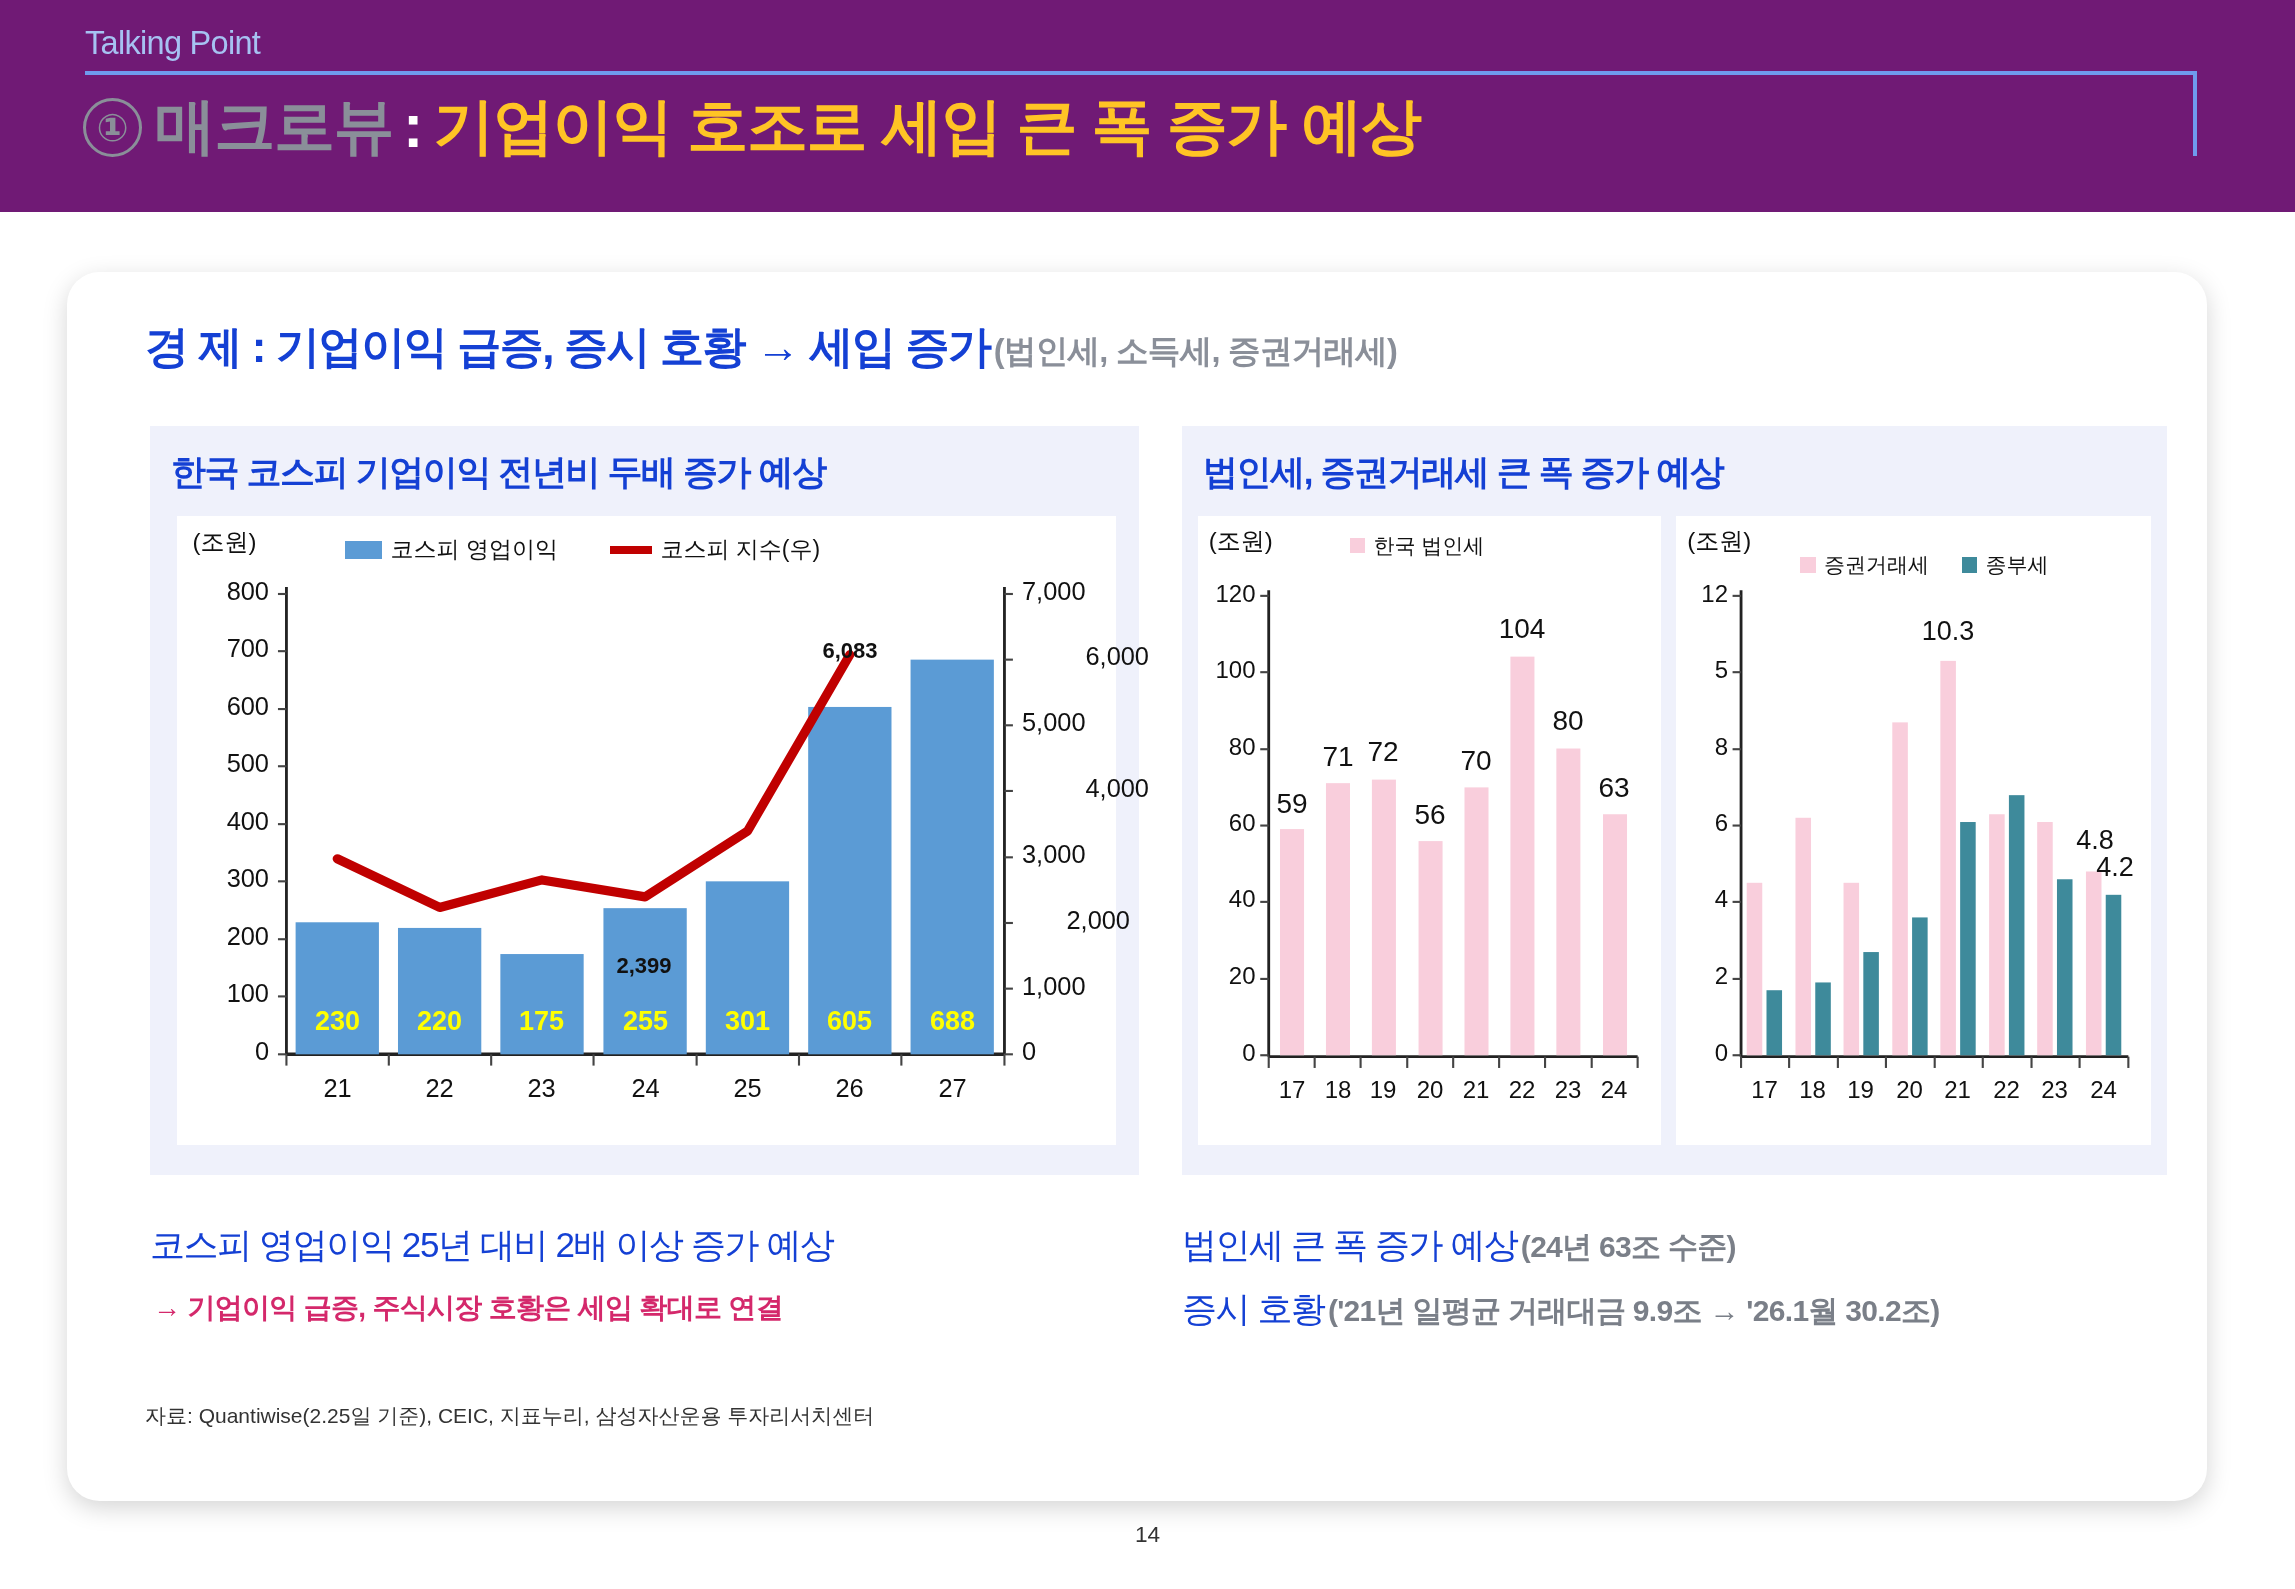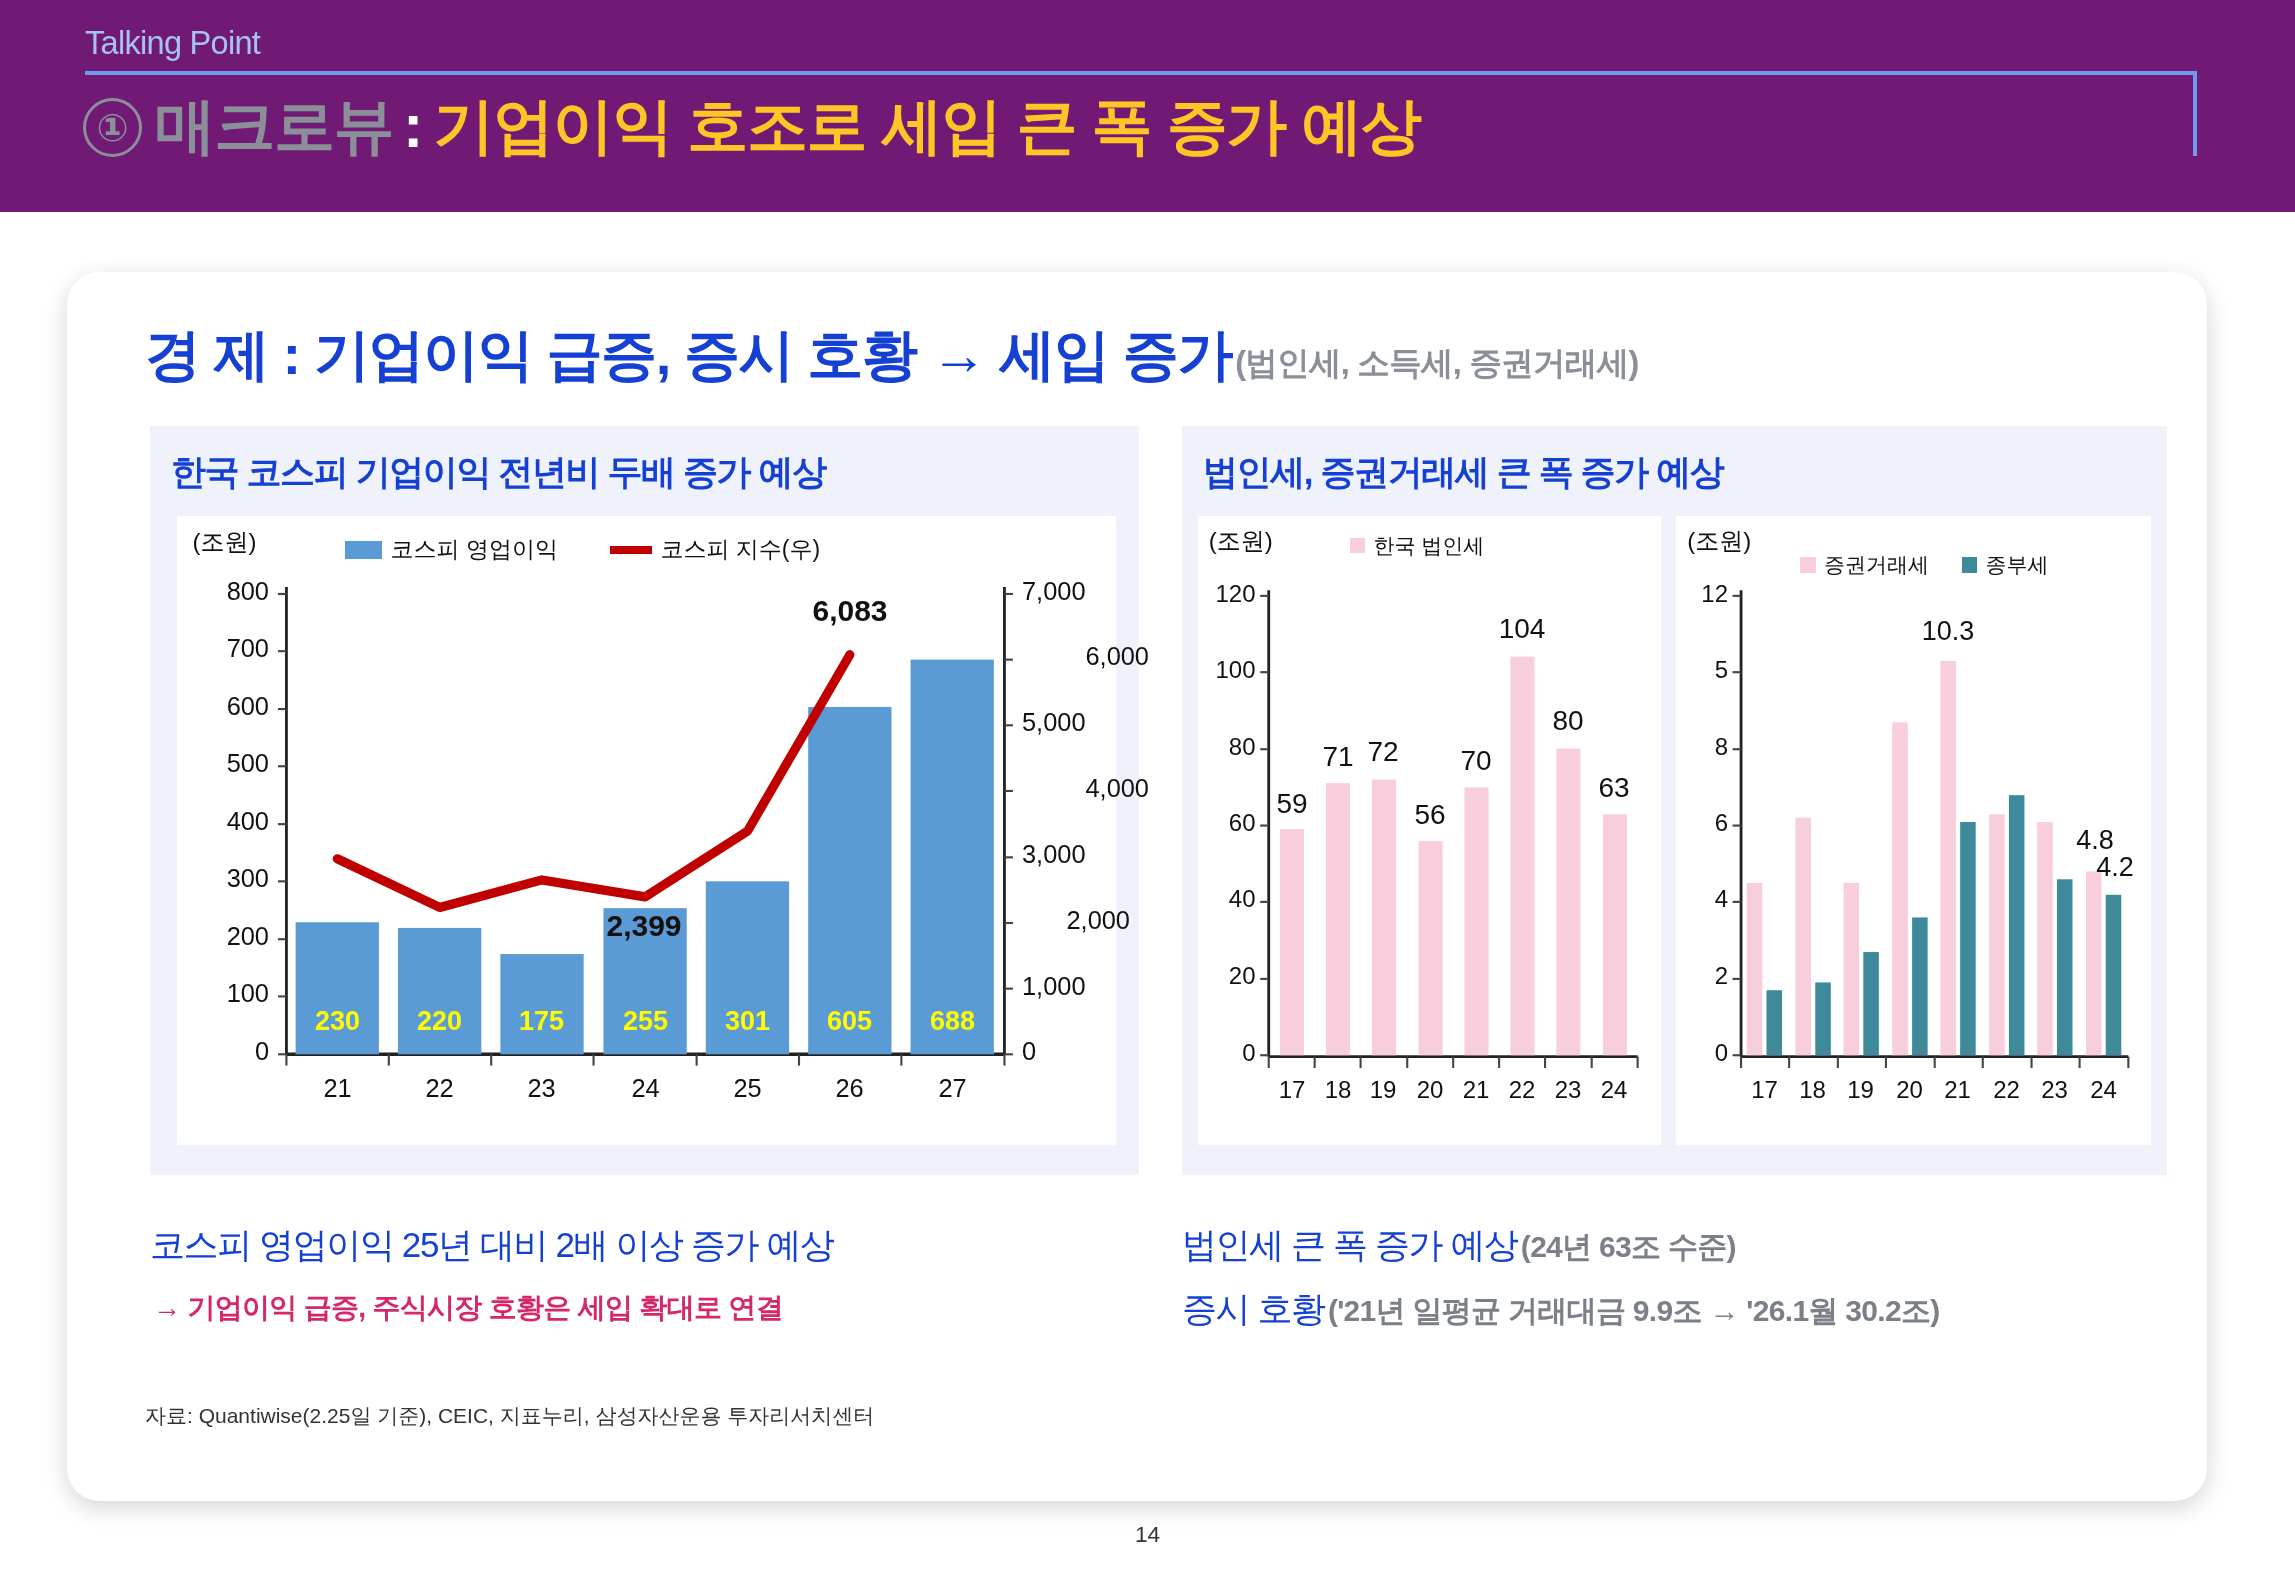--- a/index.html
+++ b/index.html
@@ -46,21 +46,21 @@
   
   .card {
     position:absolute; left:67px; top:272px; width:2140px; height:1229px;
     background:#ffffff; border-radius:32.5px;
     box-shadow:0 7px 24px rgba(0,0,0,0.17);
   }
   .section-title {
     position:absolute; left:78px; top:46px;
     white-space:nowrap;
   }
-  .section-title .blue { color:#1440D4; font-size:56px; font-weight:bold; letter-spacing:-1.4px;}
+  .section-title .blue { color:#1440D4; font-size:44px; font-weight:bold; letter-spacing:-1.4px;}
   .section-title .gray { color:#8a8f99; font-size:32.5px; font-weight:bold; letter-spacing:-0.7px;}
 
   
   .panel {
     position:absolute; background:#EFF1FB;
   }
   .panel-left  { left:83px;  top:154px; width:989px; height:749px; }
   .panel-right { left:1115px; top:154px; width:985px; height:749px; }
 
   .panel-head {
@@ -91,22 +91,22 @@
   .ytick { position:absolute; font-size:25.4px; color:#111; text-align:right; white-space:nowrap;}
   .xtick { position:absolute; font-size:25.4px; color:#111; text-align:center; white-space:nowrap;}
   .ytick-sm { position:absolute; font-size:24px; color:#111; text-align:right; white-space:nowrap;}
   .xtick-sm { position:absolute; font-size:24px; color:#111; text-align:center; white-space:nowrap;}
 
   .barlabel-in {
     position:absolute; color:#FFFF00; font-size:27px; font-weight:bold;
     text-align:center; white-space:nowrap;
   }
   .pointlabel {
-    position:absolute; color:#111; font-size:30px; font-weight:bold;
-    text-align:center; white-space:nowrap;
+    position:absolute; color:#111; font-size:22px; font-weight:bold;
+    text-align:center; white-space:nowrap;margin-top:44px;
   }
   .barlabel-top {
     position:absolute; color:#111; font-size:28px;
     text-align:center; white-space:nowrap;
   }
   .barlabel-top-sm {
     position:absolute; color:#111; font-size:27px;
     text-align:center; white-space:nowrap;
   }
 

